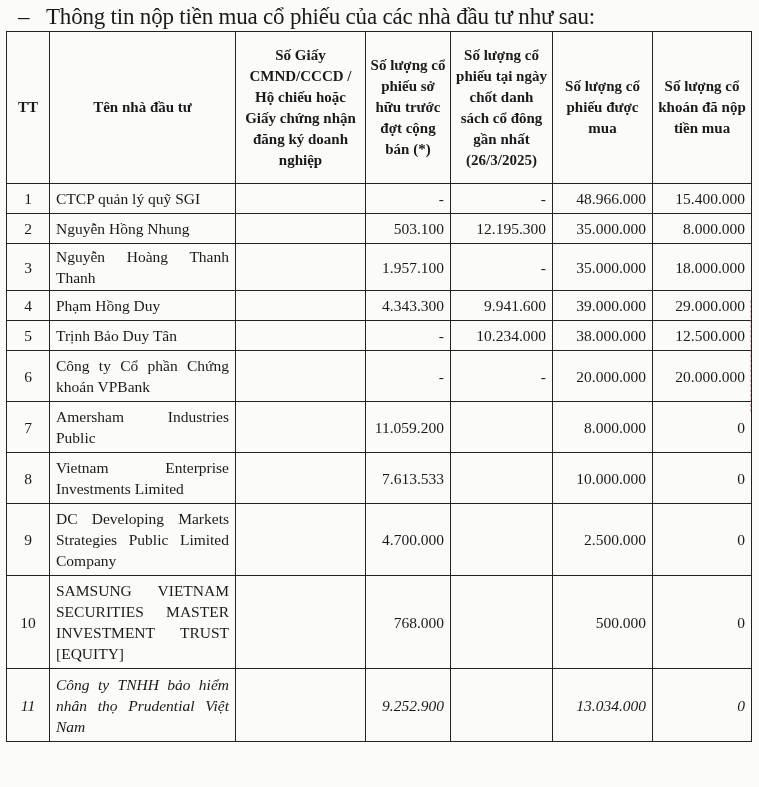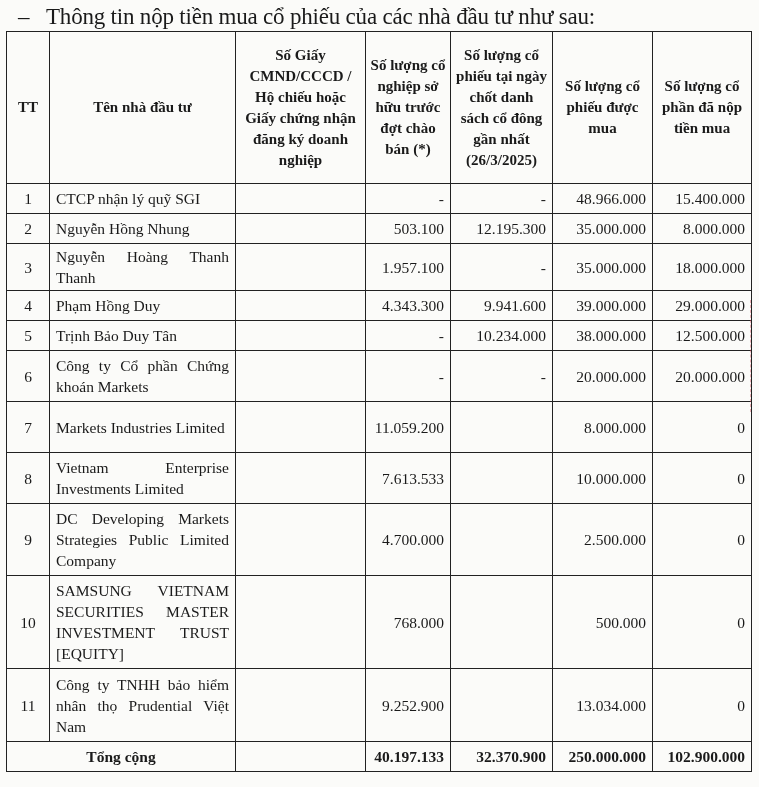--- a/index.html
+++ b/index.html
@@ -71,21 +71,21 @@
     tr.r1 td { height: 25px; }
     tr.r2 td { height: 25px; }
     tr.r3 td { height: 42px; }
     tr.r4 td { height: 25px; }
     tr.r5 td { height: 25px; }
     tr.r6 td { height: 46px; }
     tr.r7 td { height: 46px; }
     tr.r8 td { height: 46px; }
     tr.r9 td { height: 67px; }
     tr.r10 td { height: 88px; }
-    tr.r11 td { height: 68px; }
+    tr.r11 td { height: 68px; font-style: italic; }
     tr.total td { height: 25px; }
     .stamp {
       position: absolute;
       right: 0px;
       top: 300px;
       width: 8px;
       height: 112px;
       border-left: 1px dashed rgba(210, 80, 90, 0.45);
     }
   </style>
@@ -104,30 +104,30 @@
     <col style="width:85px">
     <col style="width:102px">
     <col style="width:100px">
     <col style="width:99px">
   </colgroup>
   <thead>
     <tr style="height:152px">
       <th>TT</th>
       <th>Tên nhà đầu tư</th>
       <th>Số Giấy CMND/CCCD / Hộ chiếu hoặc Giấy chứng nhận đăng ký doanh nghiệp</th>
-      <th>Số lượng cổ nghiệp sở hữu trước đợt chào bán (*)</th>
+      <th>Số lượng cổ phiếu sở hữu trước đợt cộng bán (*)</th>
       <th>Số lượng cổ phiếu tại ngày chốt danh sách cổ đông gần nhất (26/3/2025)</th>
       <th>Số lượng cổ phiếu được mua</th>
-      <th>Số lượng cổ phần đã nộp tiền mua</th>
+      <th>Số lượng cổ khoán đã nộp tiền mua</th>
     </tr>
   </thead>
   <tbody>
     <tr class="r1">
       <td class="tt">1</td>
-      <td class="name">CTCP nhận lý quỹ SGI</td>
+      <td class="name">CTCP quản lý quỹ SGI</td>
       <td></td>
       <td class="num">-</td>
       <td class="num">-</td>
       <td class="num">48.966.000</td>
       <td class="num">15.400.000</td>
     </tr>
     <tr class="r2">
       <td class="tt">2</td>
       <td class="name">Nguyễn Hồng Nhung</td>
       <td></td>
@@ -158,30 +158,30 @@
       <td class="tt">5</td>
       <td class="name">Trịnh Bảo Duy Tân</td>
       <td></td>
       <td class="num">-</td>
       <td class="num">10.234.000</td>
       <td class="num">38.000.000</td>
       <td class="num">12.500.000</td>
     </tr>
     <tr class="r6">
       <td class="tt">6</td>
-      <td class="name">Công ty Cổ phần Chứng khoán Markets</td>
+      <td class="name">Công ty Cổ phần Chứng khoán VPBank</td>
       <td></td>
       <td class="num">-</td>
       <td class="num">-</td>
       <td class="num">20.000.000</td>
       <td class="num">20.000.000</td>
     </tr>
     <tr class="r7">
       <td class="tt">7</td>
-      <td class="name">Markets Industries Limited</td>
+      <td class="name">Amersham Industries Public</td>
       <td></td>
       <td class="num">11.059.200</td>
       <td class="num"></td>
       <td class="num">8.000.000</td>
       <td class="num">0</td>
     </tr>
     <tr class="r8">
       <td class="tt">8</td>
       <td class="name">Vietnam Enterprise Investments Limited</td>
       <td></td>
@@ -210,24 +210,16 @@
     </tr>
     <tr class="r11">
       <td class="tt">11</td>
       <td class="name">Công ty TNHH bảo hiểm nhân thọ Prudential Việt Nam</td>
       <td></td>
       <td class="num">9.252.900</td>
       <td class="num"></td>
       <td class="num">13.034.000</td>
       <td class="num">0</td>
     </tr>
-    <tr class="total">
-      <td class="total-label" colspan="2">Tổng cộng</td>
-      <td></td>
-      <td class="num">40.197.133</td>
-      <td class="num">32.370.900</td>
-      <td class="num">250.000.000</td>
-      <td class="num">102.900.000</td>
-    </tr>
   </tbody>
 </table>
 
 <div class="stamp"></div>
 
 </body></html>

